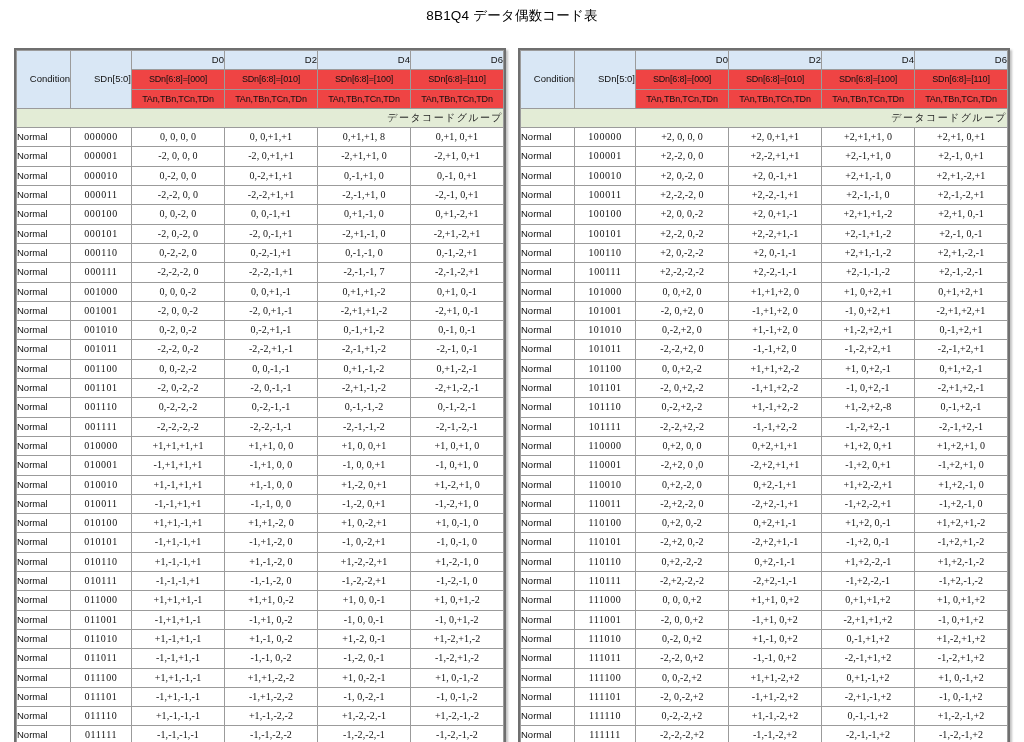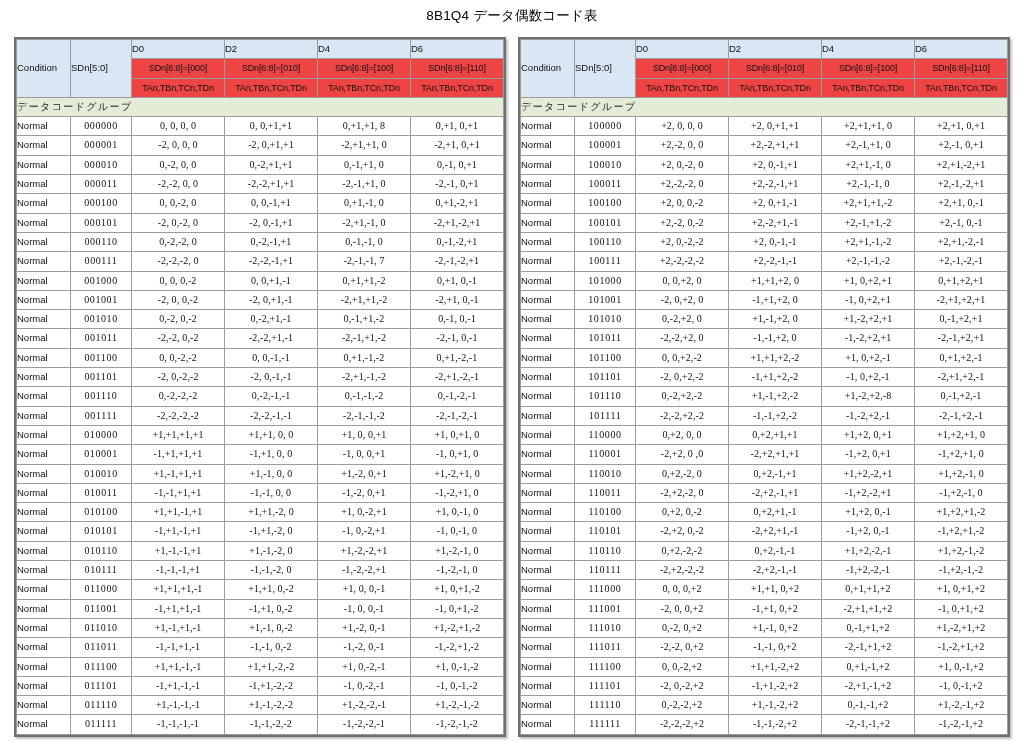--- a/index.html
+++ b/index.html
@@ -13,21 +13,21 @@
     font-family: "Liberation Sans", "DejaVu Sans", sans-serif;
     color: #1a1a1a;
     overflow: hidden;
   }
   #page-title {
     text-align: center;
     font-size: 13.5px;
     font-weight: normal;
     letter-spacing: 0.2px;
     padding-top: 7px;
-    padding-bottom: 12px;
+    padding-bottom: 23px;
     color: #000000;
   }
   .tables-wrap {
     display: flex;
     justify-content: space-between;
     padding: 0 14px;
     box-sizing: border-box;
     width: 1024px;
   }
   .table-frame {
@@ -49,38 +49,38 @@
     height: 18.3px;
     line-height: 18.3px;
     font-weight: normal;
     white-space: nowrap;
     overflow: hidden;
     box-sizing: border-box;
   }
   
   .hdr-cell {
     background: #d9e7f5;
-    text-align: left;
+    text-align: right;
     font-size: 9.5px;
     color: #111111;
   }
   .hdr-cell.rowspan3 {
     vertical-align: middle;
     margin-left: 21px;
   }
   .hdr-sub {
     background: #ef4444;
     text-align: center;
     font-size: 9px;
     letter-spacing: -0.15px;
     color: #111111;
   }
   .group-row td {
     background: #e3ecd6;
-    text-align: left;
+    text-align: right;
     font-size: 10px;
     letter-spacing: 1.4px;
     color: #222222;
     border-top: 2px solid #7a7a7a;
     height: 19px;
     line-height: 19px;
   }
   
   .c-cond {
     text-align: left;

